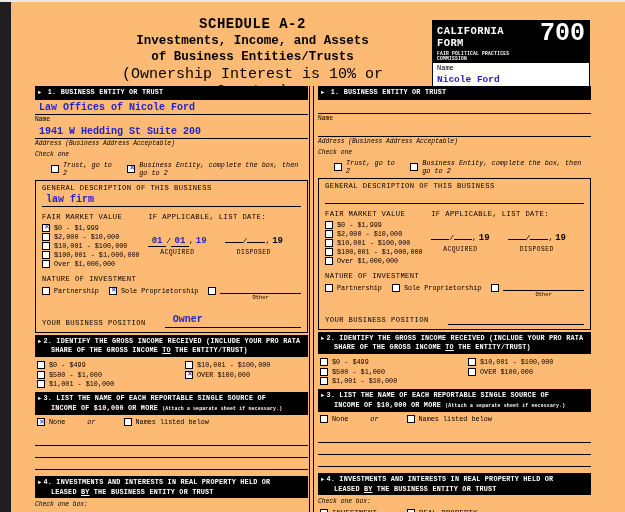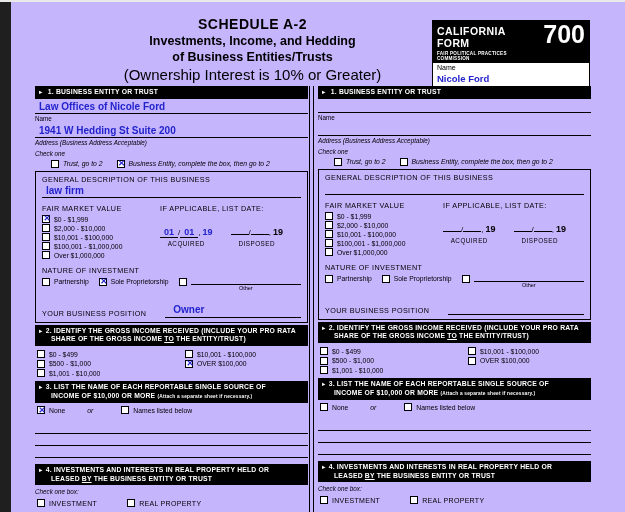--- a/index.html
+++ b/index.html
@@ -1,18 +1,18 @@
 <!DOCTYPE html>
 <html><head>
 <meta charset="utf-8">
 <style>
   * { margin:0; padding:0; box-sizing:border-box; }
   html,body { width:625px; height:512px; overflow:hidden; background:#fff;
     font-family:"Liberation Sans", sans-serif; color:#000; }
-  .page { position:relative; width:625px; height:512px; background:#c4b5fd; }
+  .page { position:relative; width:625px; height:512px; background:#fdba74;font-family:Liberation Mono, monospace; }
   .top-line { position:absolute; left:0; top:0; width:625px; height:2px; background:#e9e9e9; }
   .viewer-edge { position:absolute; left:0; top:2px; width:11px; height:510px; background:#1f1f1f; }
 
   
   .titleblock { position:absolute; left:100px; top:16px; width:305px; text-align:center; }
   .t1 { font-size:14px; font-weight:bold; letter-spacing:.5px; }
   .t2 { font-size:12.5px; font-weight:bold; margin-top:2px; }
   .t3 { font-size:15px; margin-top:2px; }
 
   .badge { position:absolute; left:432px; top:20px; width:158px; }
@@ -104,21 +104,21 @@
 </style>
 </head>
 <body>
 
 <div class="page">
   <div class="top-line"></div>
   <div class="viewer-edge"></div>
 
   <div class="titleblock">
     <div class="t1">SCHEDULE A-2</div>
-    <div class="t2">Investments, Income, and Hedding</div>
+    <div class="t2">Investments, Income, and Assets</div>
     <div class="t2">of Business Entities/Trusts</div>
     <div class="t3">(Ownership Interest is 10% or Greater)</div>
   </div>
 
   <div class="badge">
     <div class="badge-black">
       <div class="bk-left">
         <div class="bk-form">CALIFORNIA FORM</div>
         <div class="bk-comm">FAIR POLITICAL PRACTICES COMMISSION</div>
       </div>

